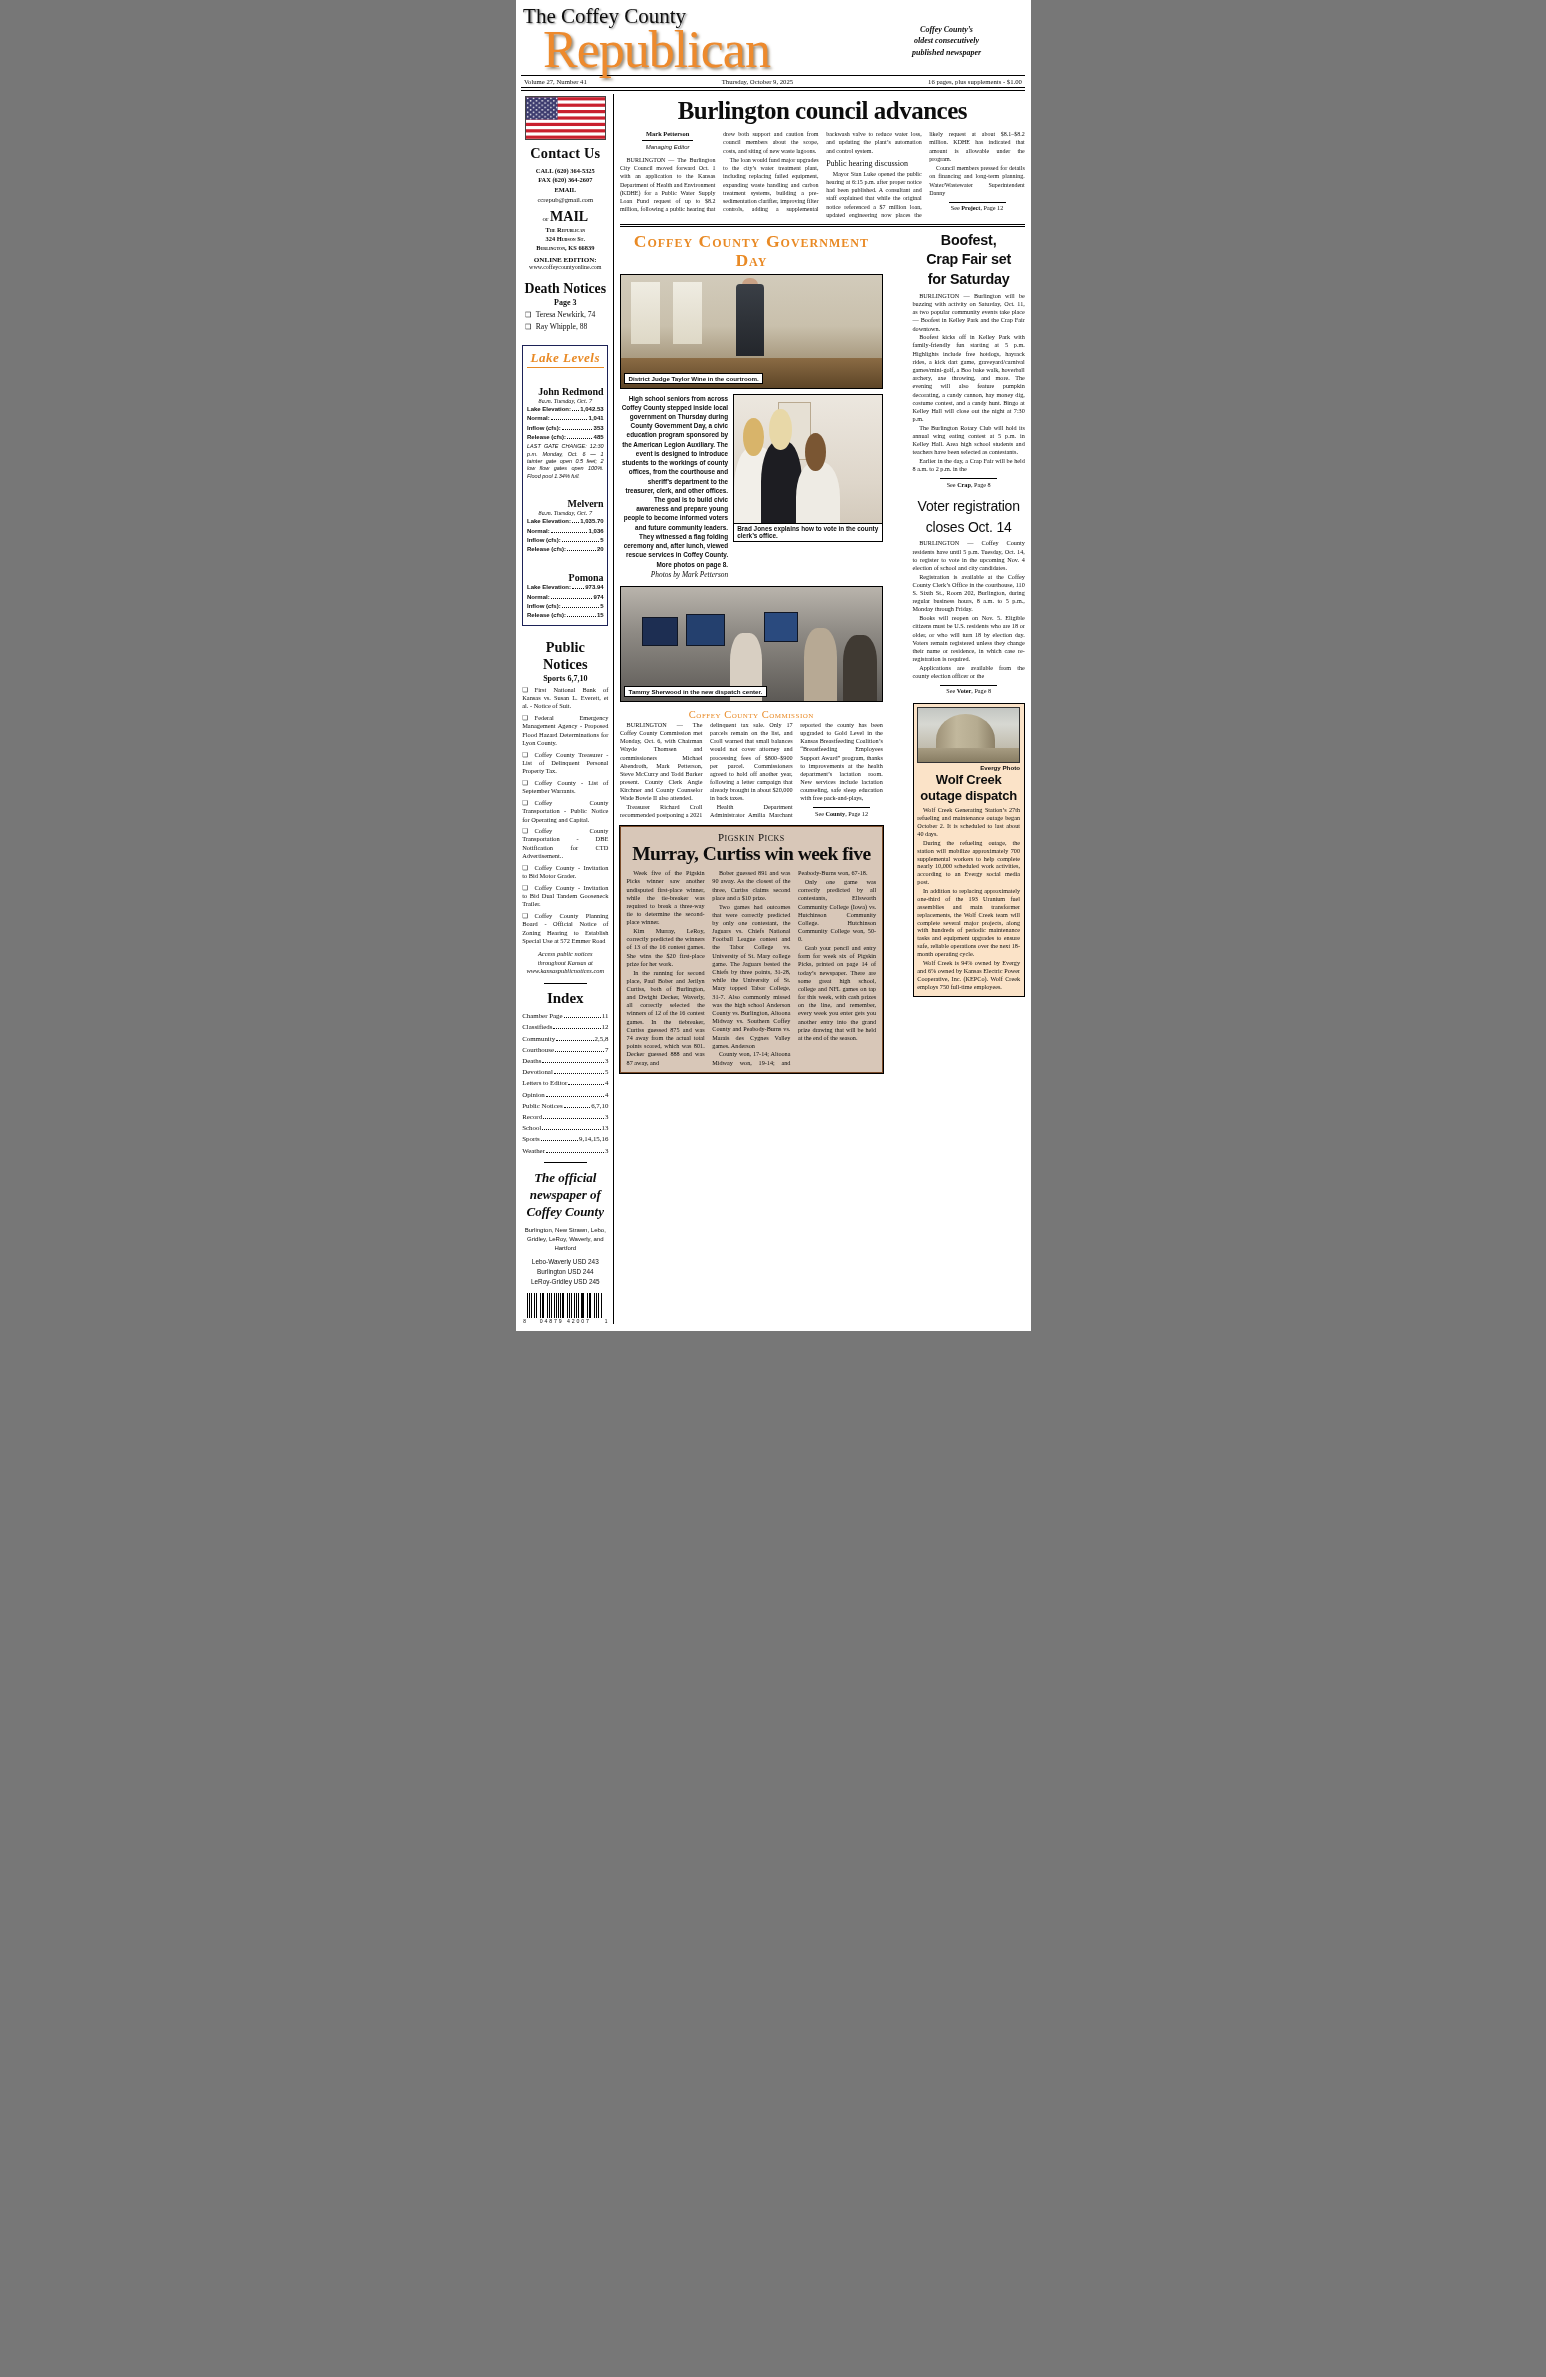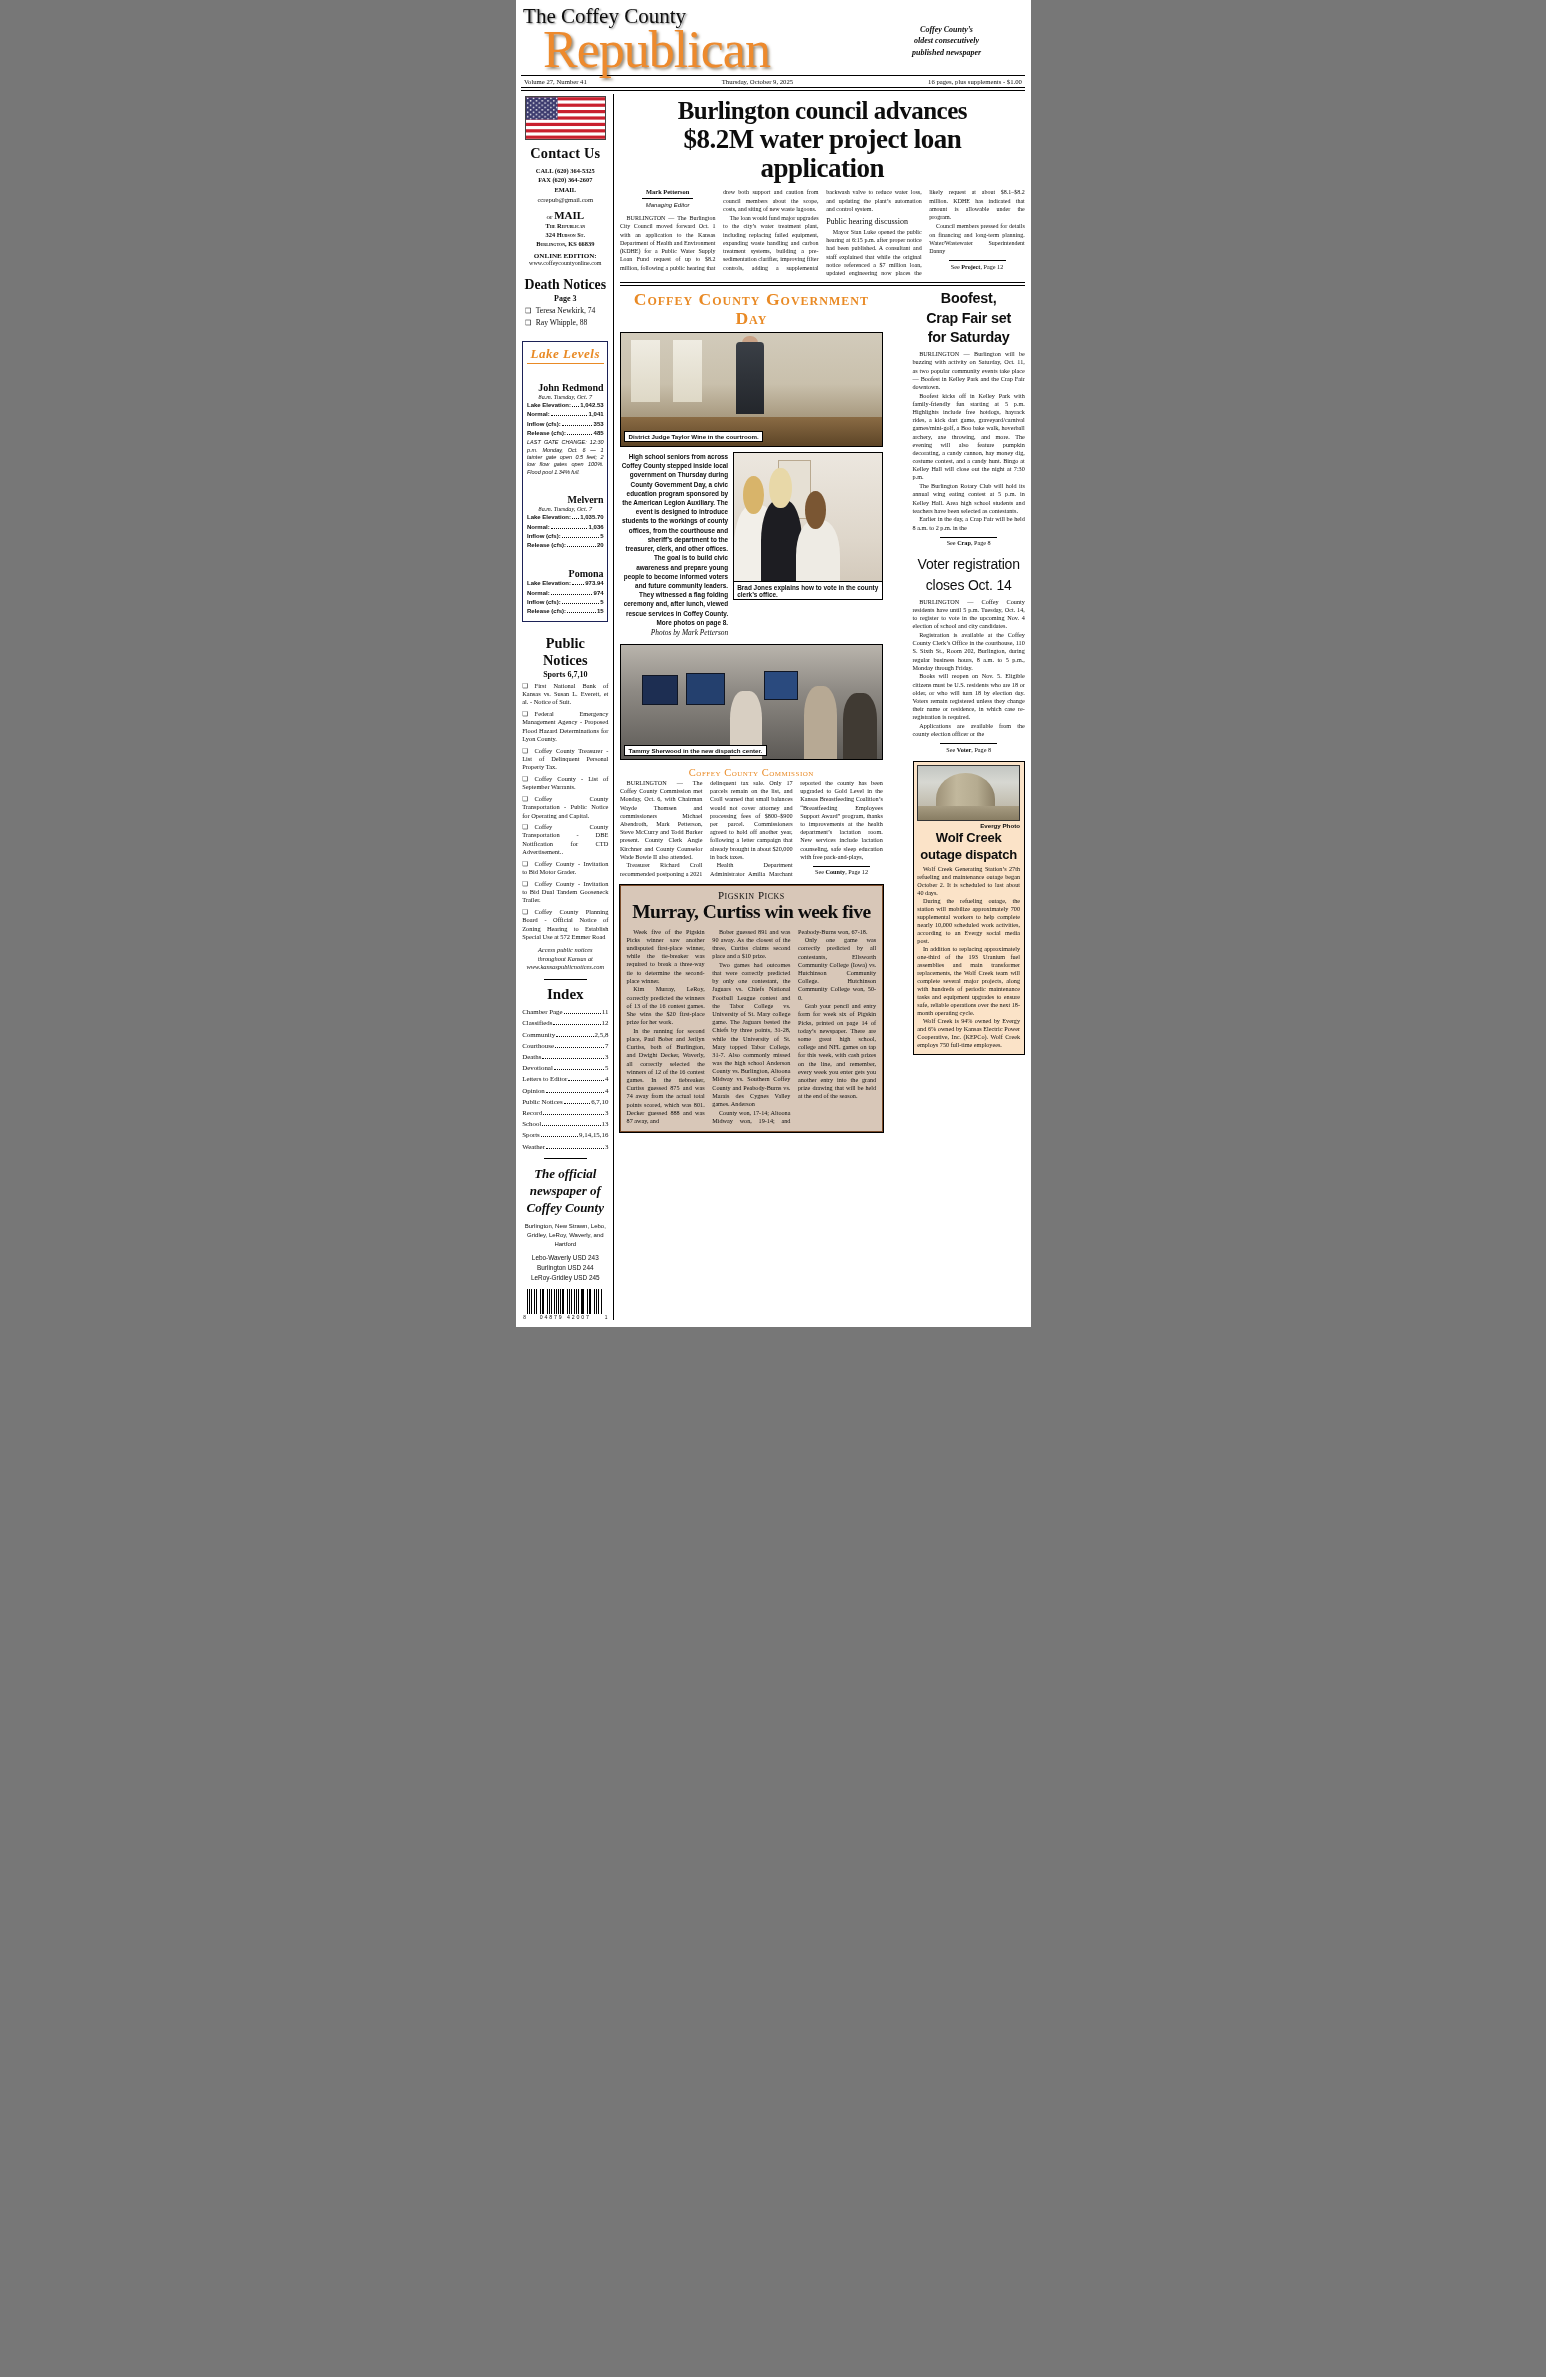--- a/index.html
+++ b/index.html
@@ -25,21 +25,21 @@
   .sidebar { width:93px; flex:0 0 93px; border-right:1px solid #000; padding:0 4.8px 0 1px; }
   .main { flex:1; padding-left:5.7px; min-width:0; }
 
   
   .flag { width:81px; height:44px; display:block; margin:1.9px auto 4.8px auto; border:0.5px solid #444; }
   .sb-title { font-size:14.3px; text-align:center; margin:2.9px 0 3.8px 0; letter-spacing:0.2px; }
   .contact-line { text-align:center; font-size:6.4px; font-weight:bold; line-height:1.5; }
   .contact-line .lbl { font-weight:bold; }
   .contact-email { text-align:center; font-size:6.7px; line-height:1.4; }
   .contact-mail-head { text-align:center; font-size:7.1px; margin-top:4.8px; }
-  .contact-mail-head b { font-size:11px; }
+  .contact-mail-head b { font-size:14px; }
   .contact-addr { text-align:center; font-size:6.4px; line-height:1.45; font-variant:small-caps; font-weight:bold;}
   .online-lbl { text-align:center; font-weight:bold; font-size:7.1px; margin-top:3.8px; }
   .online-url { text-align:center; font-size:6px; }
   .dn-title { font-size:13.8px; text-align:center; margin-top:10.5px; }
   .dn-page { font-size:8px; font-weight:bold; text-align:center; margin:1px 0 1.9px 0; }
   .dn-item { font-size:7.6px; line-height:1.55; padding-left:2.9px; }
   .dn-item::before { content:"❑"; font-size:7.1px; margin-right:4.3px; }
 
   .lake-box { border:1.2px solid #1c2257; margin-top:12.4px; padding:3.8px 3.8px 4.8px 3.8px; }
   .lake-title { font-family:"Liberation Serif", serif; font-style:italic; font-weight:bold;
@@ -423,21 +423,20 @@
         </div>
         <span class="bc-digit">1</span>
       </div>
     </aside>
 
     <main class="main">
 
       <article>
         <h1 class="lead-headline">
           <div class="l1">Burlington council advances</div>
-          <div class="l2">$8.2M water project loan application</div>
         </h1>
         <div class="lead-cols">
           <div class="byline">
             <div class="name">Mark Petterson</div>
             <div class="role">Managing Editor</div>
           </div>
           <p>BURLINGTON — The Burlington City Council moved forward Oct. 1 with an application to the Kansas Department of Health and Environment (KDHE) for a Public Water Supply Loan Fund request of up to $8.2 million, following a public hearing that drew both support and caution from council members about the scope, costs, and siting of new waste lagoons.</p>
           <p>The loan would fund major upgrades to the city’s water treatment plant, including replacing failed equipment, expanding waste handling and carbon treatment systems, building a pre-sedimentation clarifier, improving filter controls, adding a supplemental backwash valve to reduce water loss, and updating the plant’s automation and control system.</p>
           <div class="subhead">Public hearing discussion</div>
           <p>Mayor Stan Luke opened the public hearing at 6:15 p.m. after proper notice had been published. A consultant and staff explained that while the original notice referenced a $7 million loan, updated engineering now places the likely request at about $8.1–$8.2 million. KDHE has indicated that amount is allowable under the program.</p>

